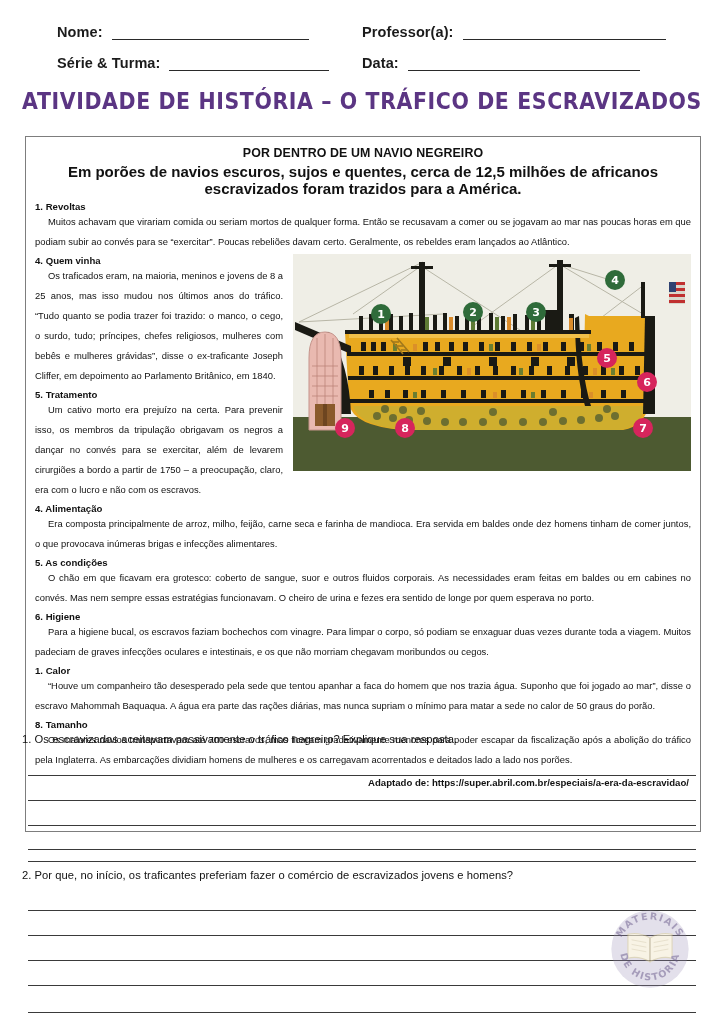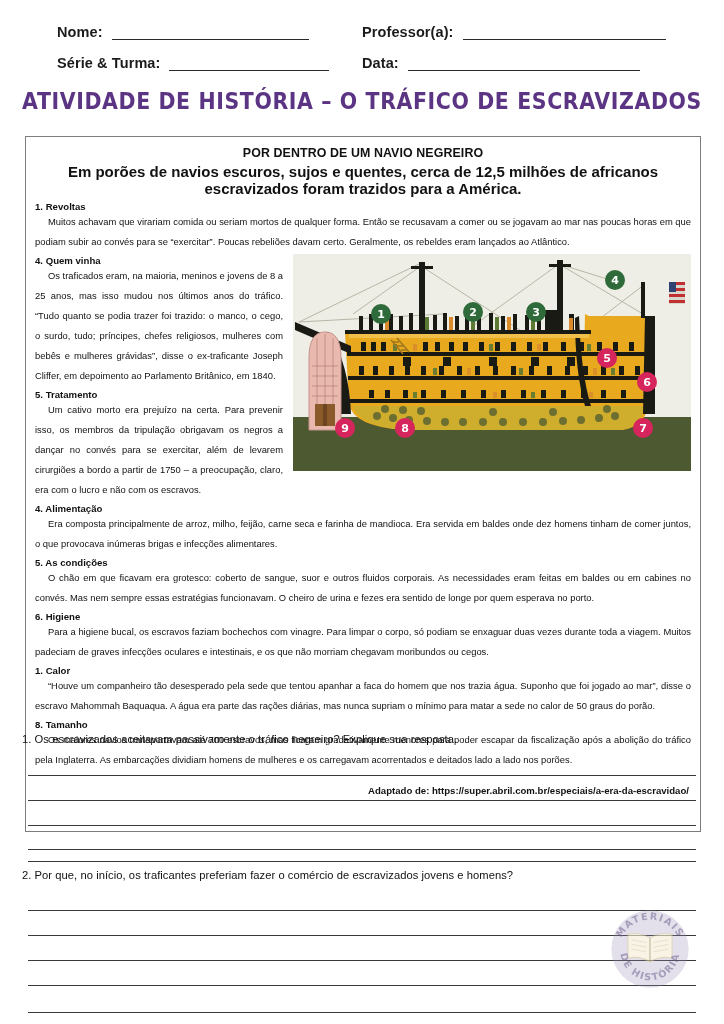--- a/index.html
+++ b/index.html
@@ -110,21 +110,21 @@
   }
   .illus svg { display: block; width: 100%; height: 100%; }
 
   .narrow { width: 286px; }
 
   .source {
     clear: both;
     text-align: right;
     font-size: 9.6px;
     font-weight: bold;
-    margin-top: 15px;
+    margin-top: 7px;
     padding-right: 2px;
   }
 
   
   .q {
     position: absolute;
     left: 22px;
     width: 682px;
     font-size: 11.2px;
     font-weight: normal;

